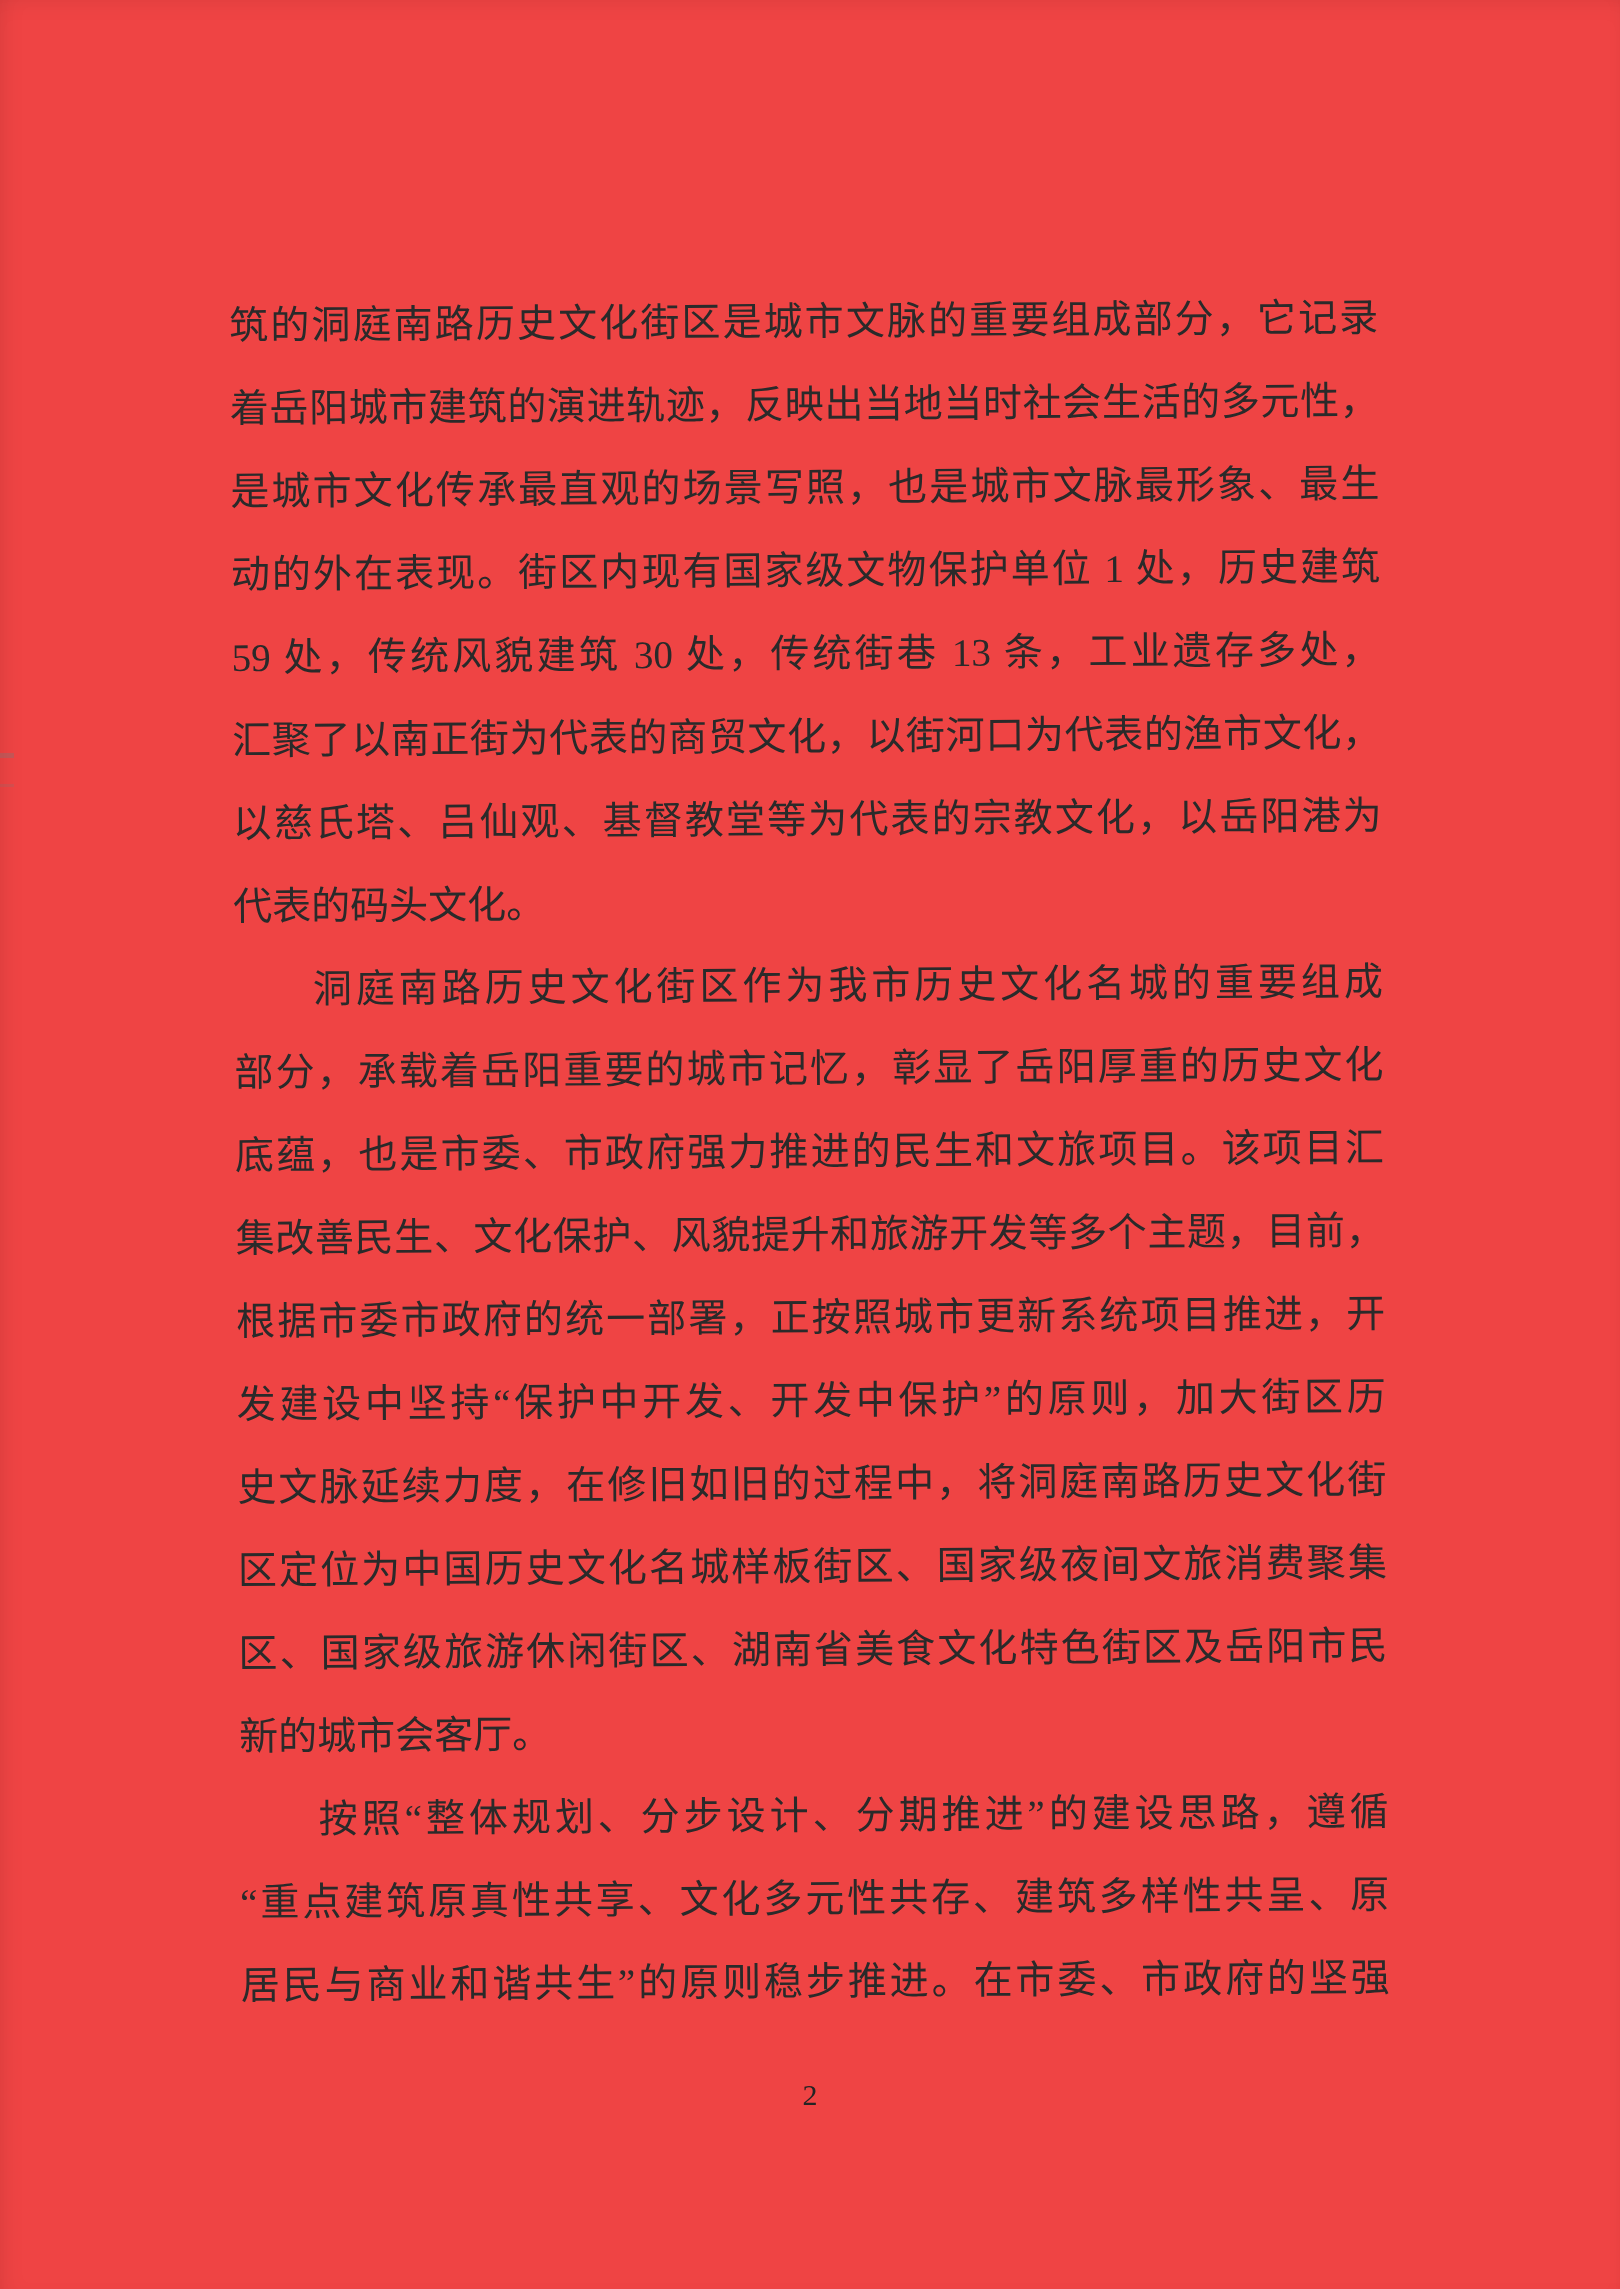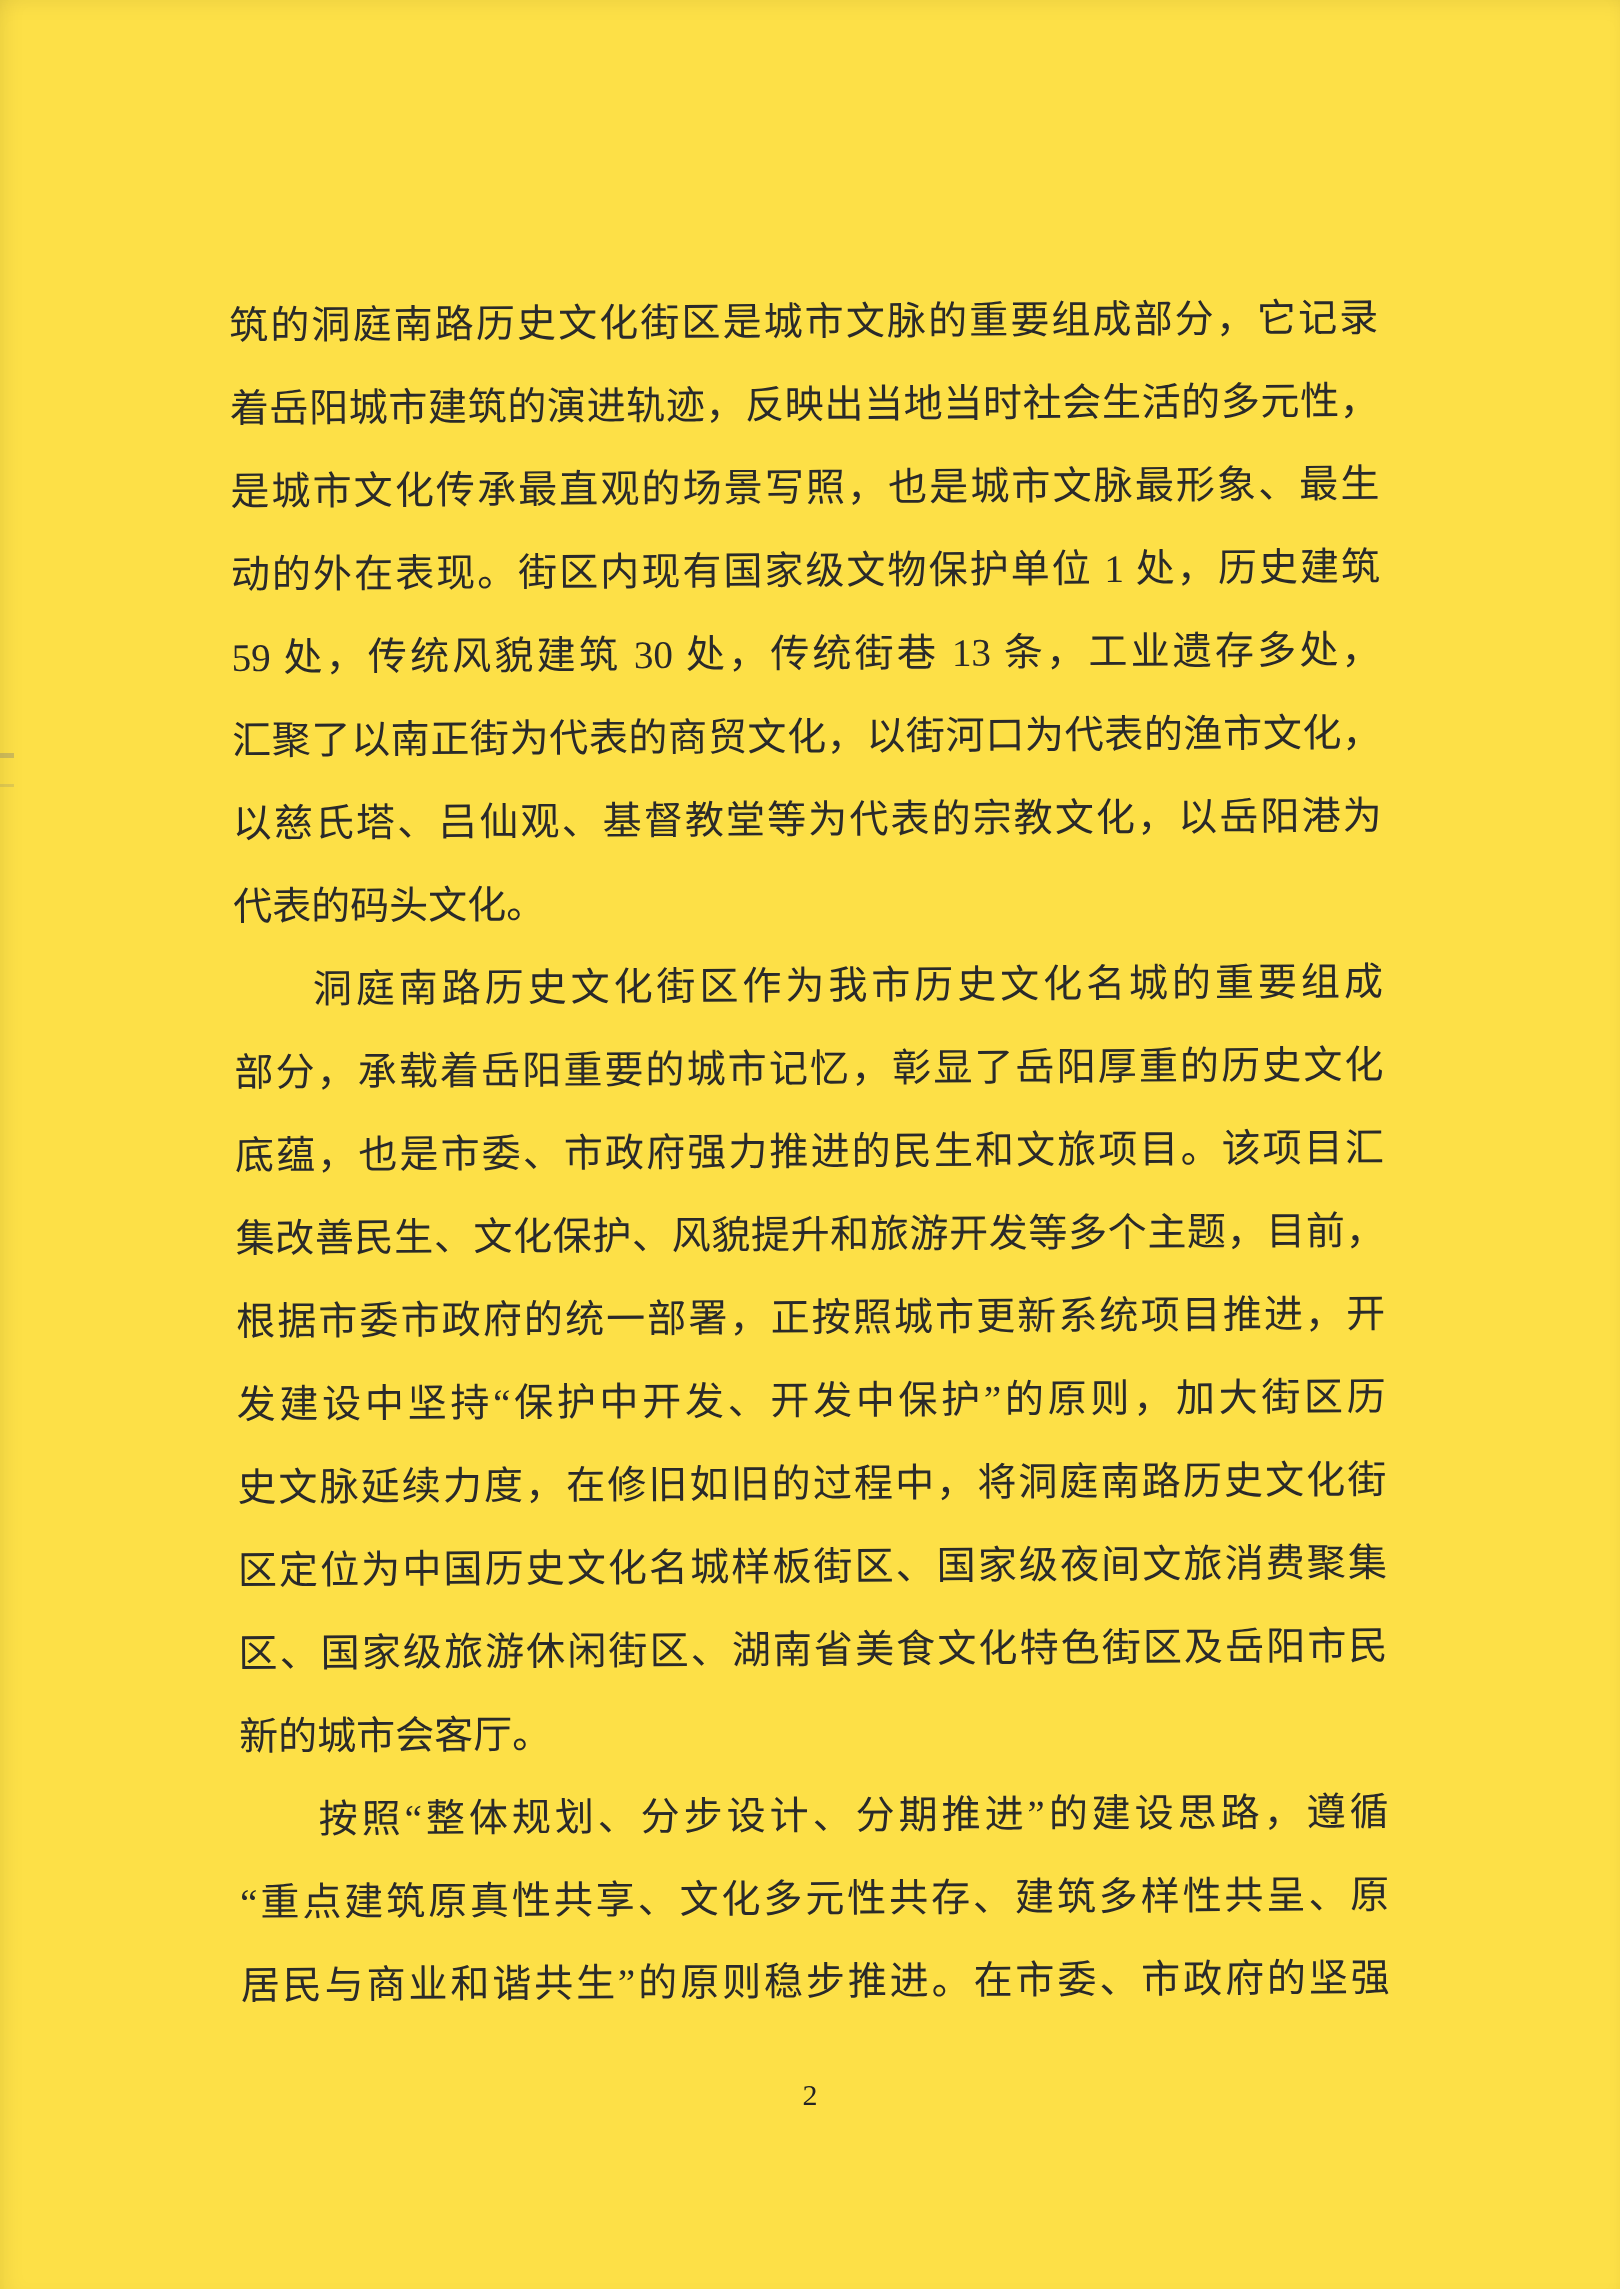--- a/index.html
+++ b/index.html
@@ -5,21 +5,21 @@
   html, body {
     margin: 0;
     padding: 0;
     background: #e9e9e9;
   }
   .page {
     position: relative;
     width: 1620px;
     height: 2290px;
     margin: 0 auto;
-    background: #fde047;
+    background: #ef4444;
     font-family: "Liberation Serif", "DejaVu Serif", serif;
     color: #2a2a2a;
     overflow: hidden;
     box-shadow:
       inset 15.7px 0 25.5px -15.7px rgba(0,0,0,0.10),
       inset 0 15.7px 25.5px -15.7px rgba(0,0,0,0.07),
       inset -9.8px 0 19.6px -13.7px rgba(0,0,0,0.05);
   }
   
   .scan-mark {

